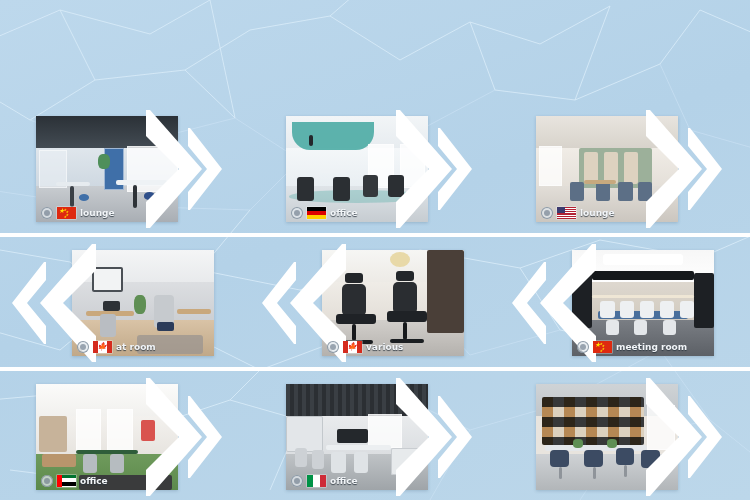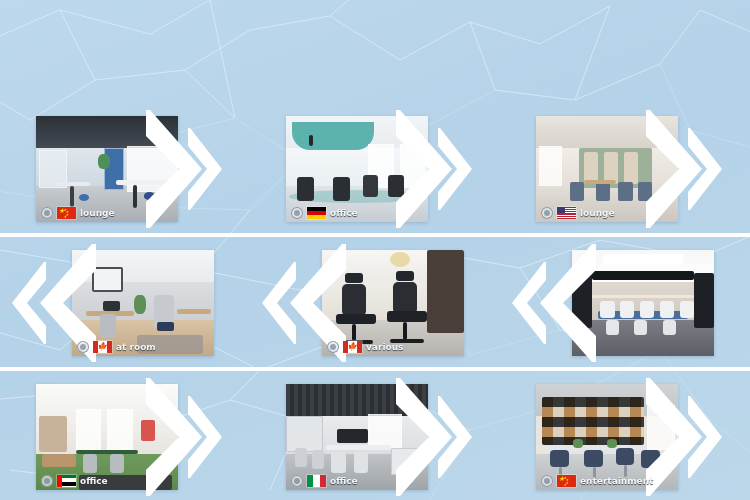--- a/index.html
+++ b/index.html
@@ -486,20 +486,31 @@
           <div class="furn" style="left:20%;top:48%;width:10%;height:16%;background:#eef0f2;border-radius:3px"></div>
           <div class="furn" style="left:34%;top:48%;width:10%;height:16%;background:#eef0f2;border-radius:3px"></div>
           <div class="furn" style="left:48%;top:48%;width:10%;height:16%;background:#eef0f2;border-radius:3px"></div>
           <div class="furn" style="left:62%;top:48%;width:10%;height:16%;background:#eef0f2;border-radius:3px"></div>
           <div class="furn" style="left:76%;top:48%;width:10%;height:16%;background:#eef0f2;border-radius:3px"></div>
           <div class="furn" style="left:24%;top:66%;width:9%;height:14%;background:#e4e7ea;border-radius:3px"></div>
           <div class="furn" style="left:44%;top:66%;width:9%;height:14%;background:#e4e7ea;border-radius:3px"></div>
           <div class="furn" style="left:64%;top:66%;width:9%;height:14%;background:#e4e7ea;border-radius:3px"></div>
           <div class="furn" style="left:14%;top:42%;width:72%;height:3%;background:#efe6d5"></div>
         </div>
+        <div class="label">
+          <span class="emblem"></span>
+          <span class="flag flag-cn">
+            <i class="star s-big">★</i>
+              <i class="star s1">★</i>
+              <i class="star s2">★</i>
+              <i class="star s3">★</i>
+              <i class="star s4">★</i>
+          </span>
+          <span class="label-text">meeting room</span>
+        </div>
       </div>
       <div class="chev chev-big">
         <svg width="56" height="118" viewBox="0 0 56 118">
             <path d="M4 0 L56 59 L4 118 L0 118 L0 92 L33 59 L0 26 L0 0 Z"></path>
           </svg>
       </div>
       <div class="chev chev-small">
         <svg width="34" height="82" viewBox="0 0 34 82">
             <path d="M2 0 L34 41 L2 82 L0 82 L0 64 L19 41 L0 18 L0 0 Z"></path>
           </svg>
@@ -594,31 +605,20 @@
           <div class="furn" style="left:10%;top:62%;width:13%;height:16%;background:#3c4b63;border-radius:4px"></div>
           <div class="furn" style="left:34%;top:62%;width:13%;height:16%;background:#3c4b63;border-radius:4px"></div>
           <div class="furn" style="left:56%;top:60%;width:13%;height:16%;background:#3c4b63;border-radius:4px"></div>
           <div class="furn" style="left:74%;top:62%;width:13%;height:17%;background:#3c4b63;border-radius:4px"></div>
           <div class="furn" style="left:16%;top:78%;width:2%;height:12%;background:#8f949a"></div>
           <div class="furn" style="left:40%;top:78%;width:2%;height:12%;background:#8f949a"></div>
           <div class="furn" style="left:62%;top:76%;width:2%;height:12%;background:#8f949a"></div>
           <div class="furn" style="left:26%;top:52%;width:7%;height:8%;background:#5f8f54;border-radius:40%"></div>
           <div class="furn" style="left:50%;top:52%;width:7%;height:8%;background:#5f8f54;border-radius:40%"></div>
         </div>
-        <div class="label">
-          <span class="emblem"></span>
-          <span class="flag flag-cn">
-            <i class="star s-big">★</i>
-              <i class="star s1">★</i>
-              <i class="star s2">★</i>
-              <i class="star s3">★</i>
-              <i class="star s4">★</i>
-          </span>
-          <span class="label-text">entertainment</span>
-        </div>
       </div>
       <div class="chev chev-big">
         <svg width="56" height="118" viewBox="0 0 56 118">
             <path d="M4 0 L56 59 L4 118 L0 118 L0 92 L33 59 L0 26 L0 0 Z"></path>
           </svg>
       </div>
       <div class="chev chev-small">
         <svg width="34" height="82" viewBox="0 0 34 82">
             <path d="M2 0 L34 41 L2 82 L0 82 L0 64 L19 41 L0 18 L0 0 Z"></path>
           </svg>

